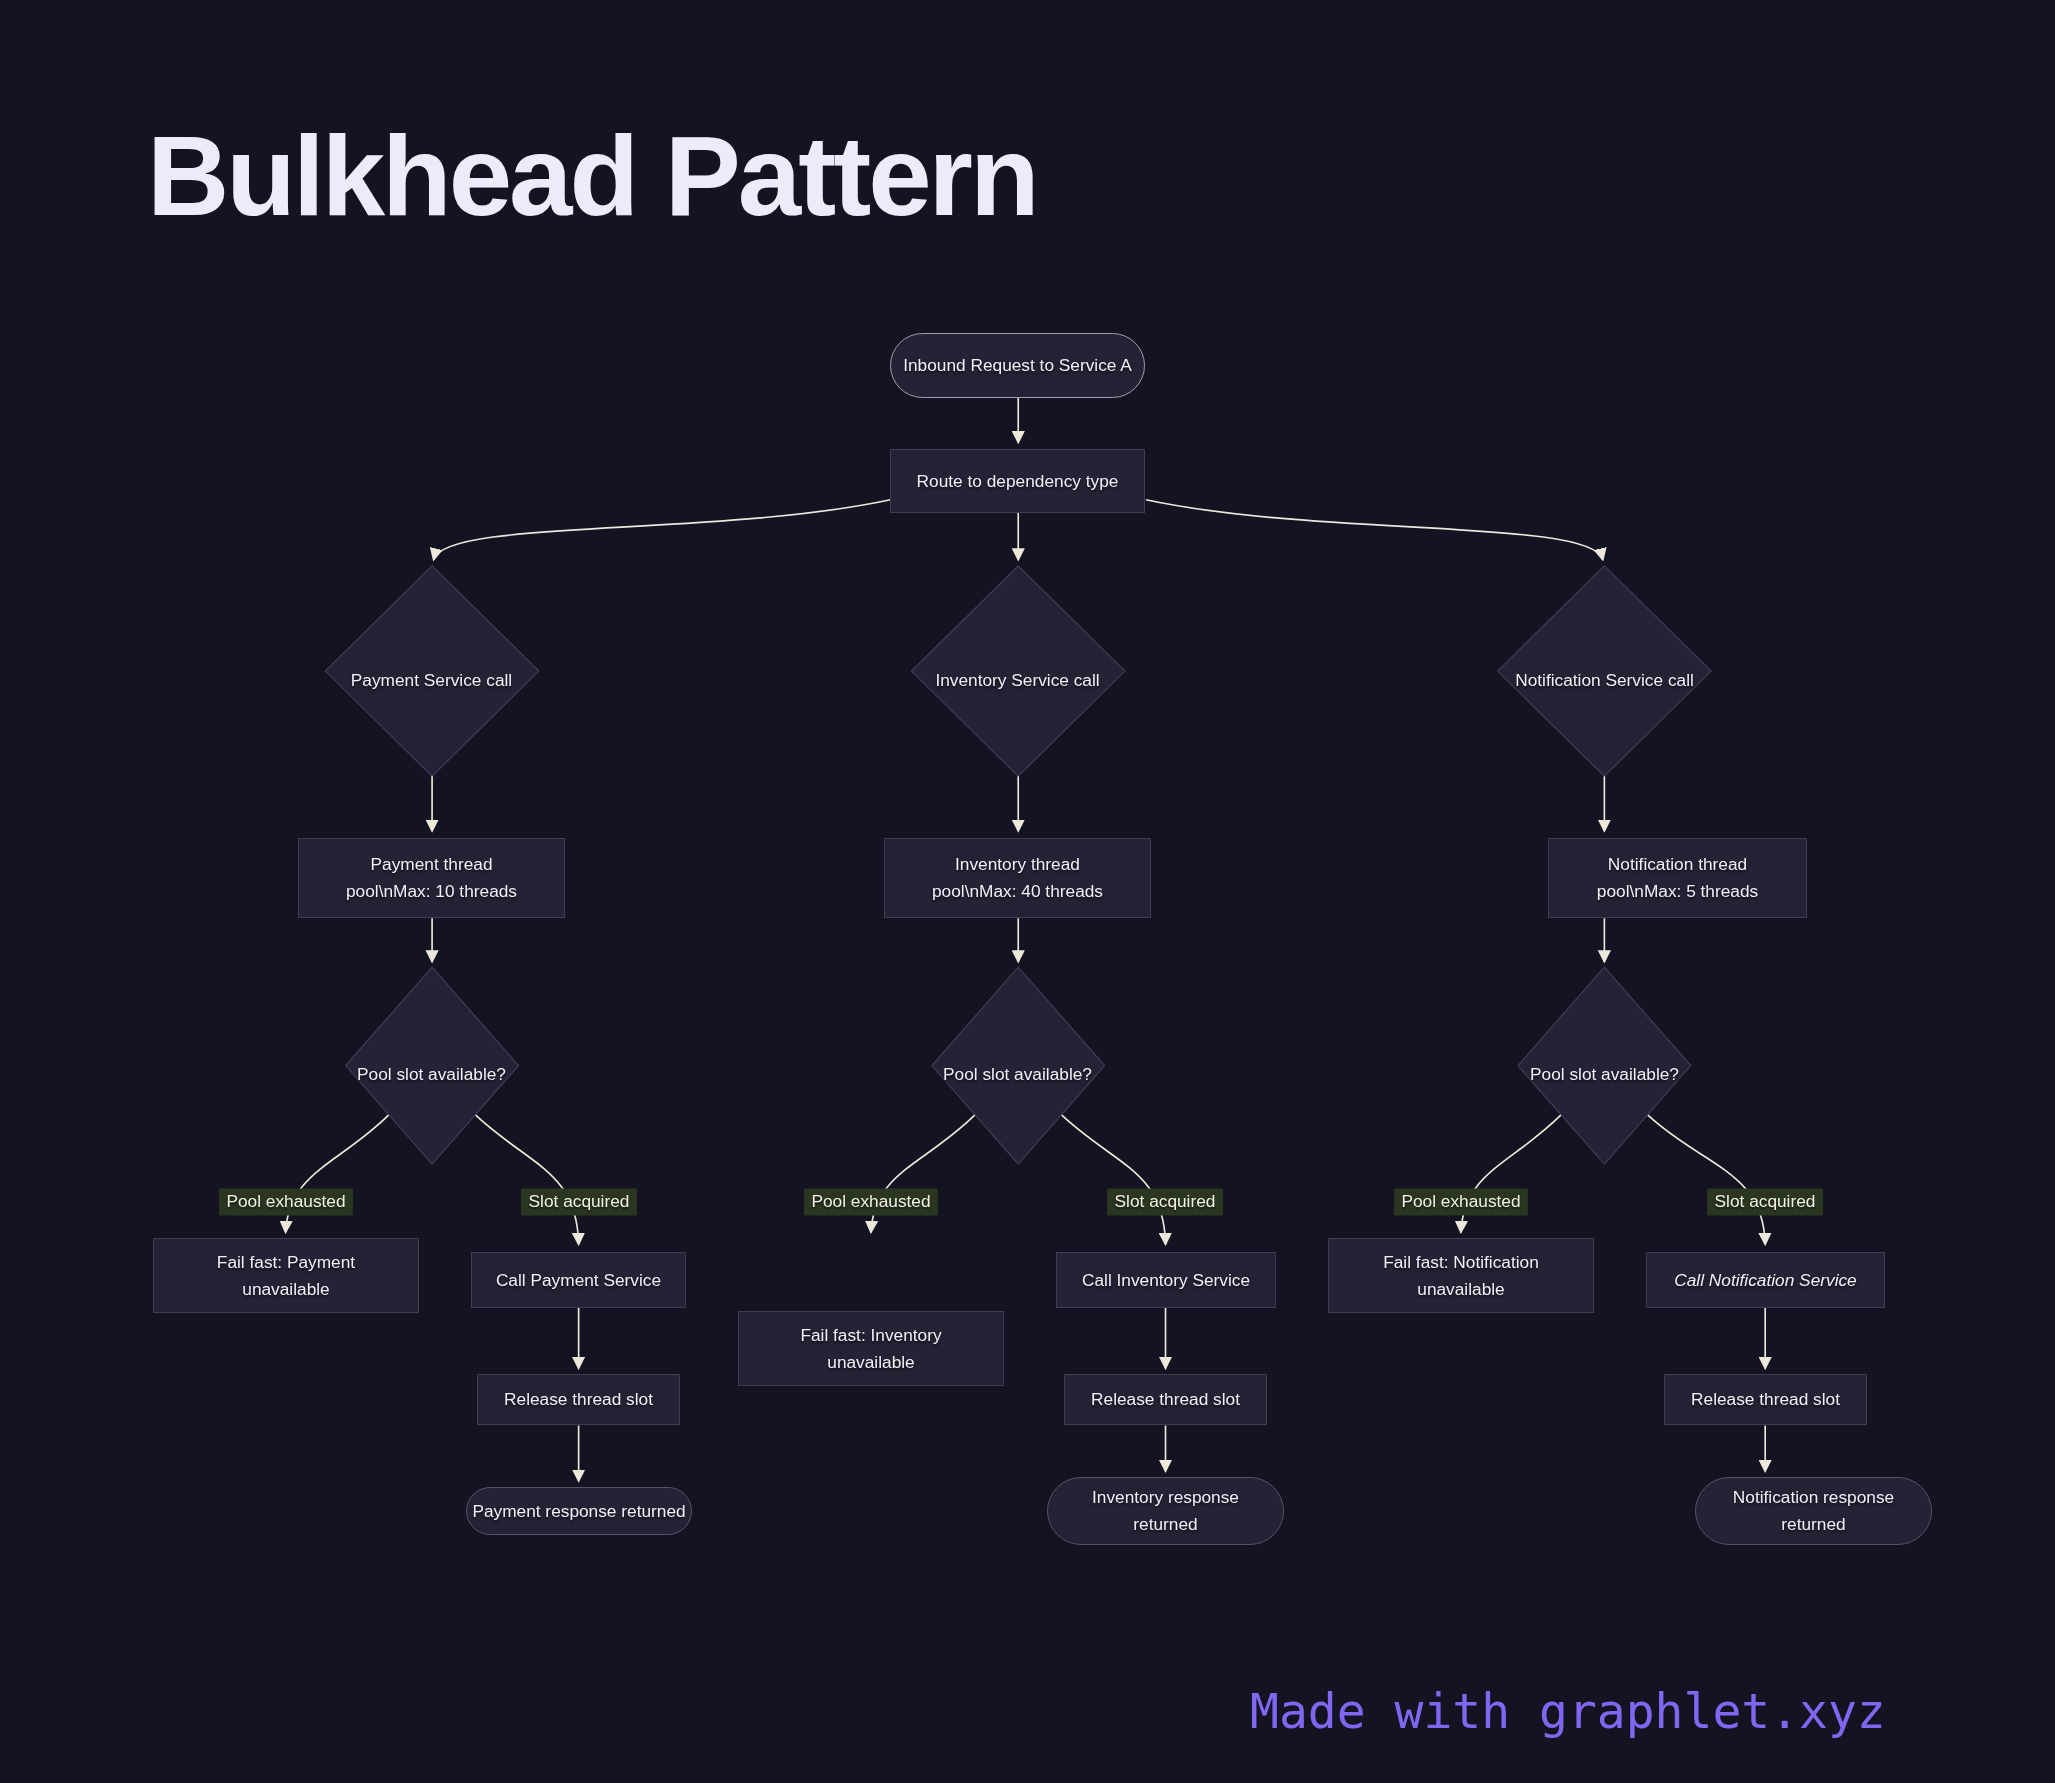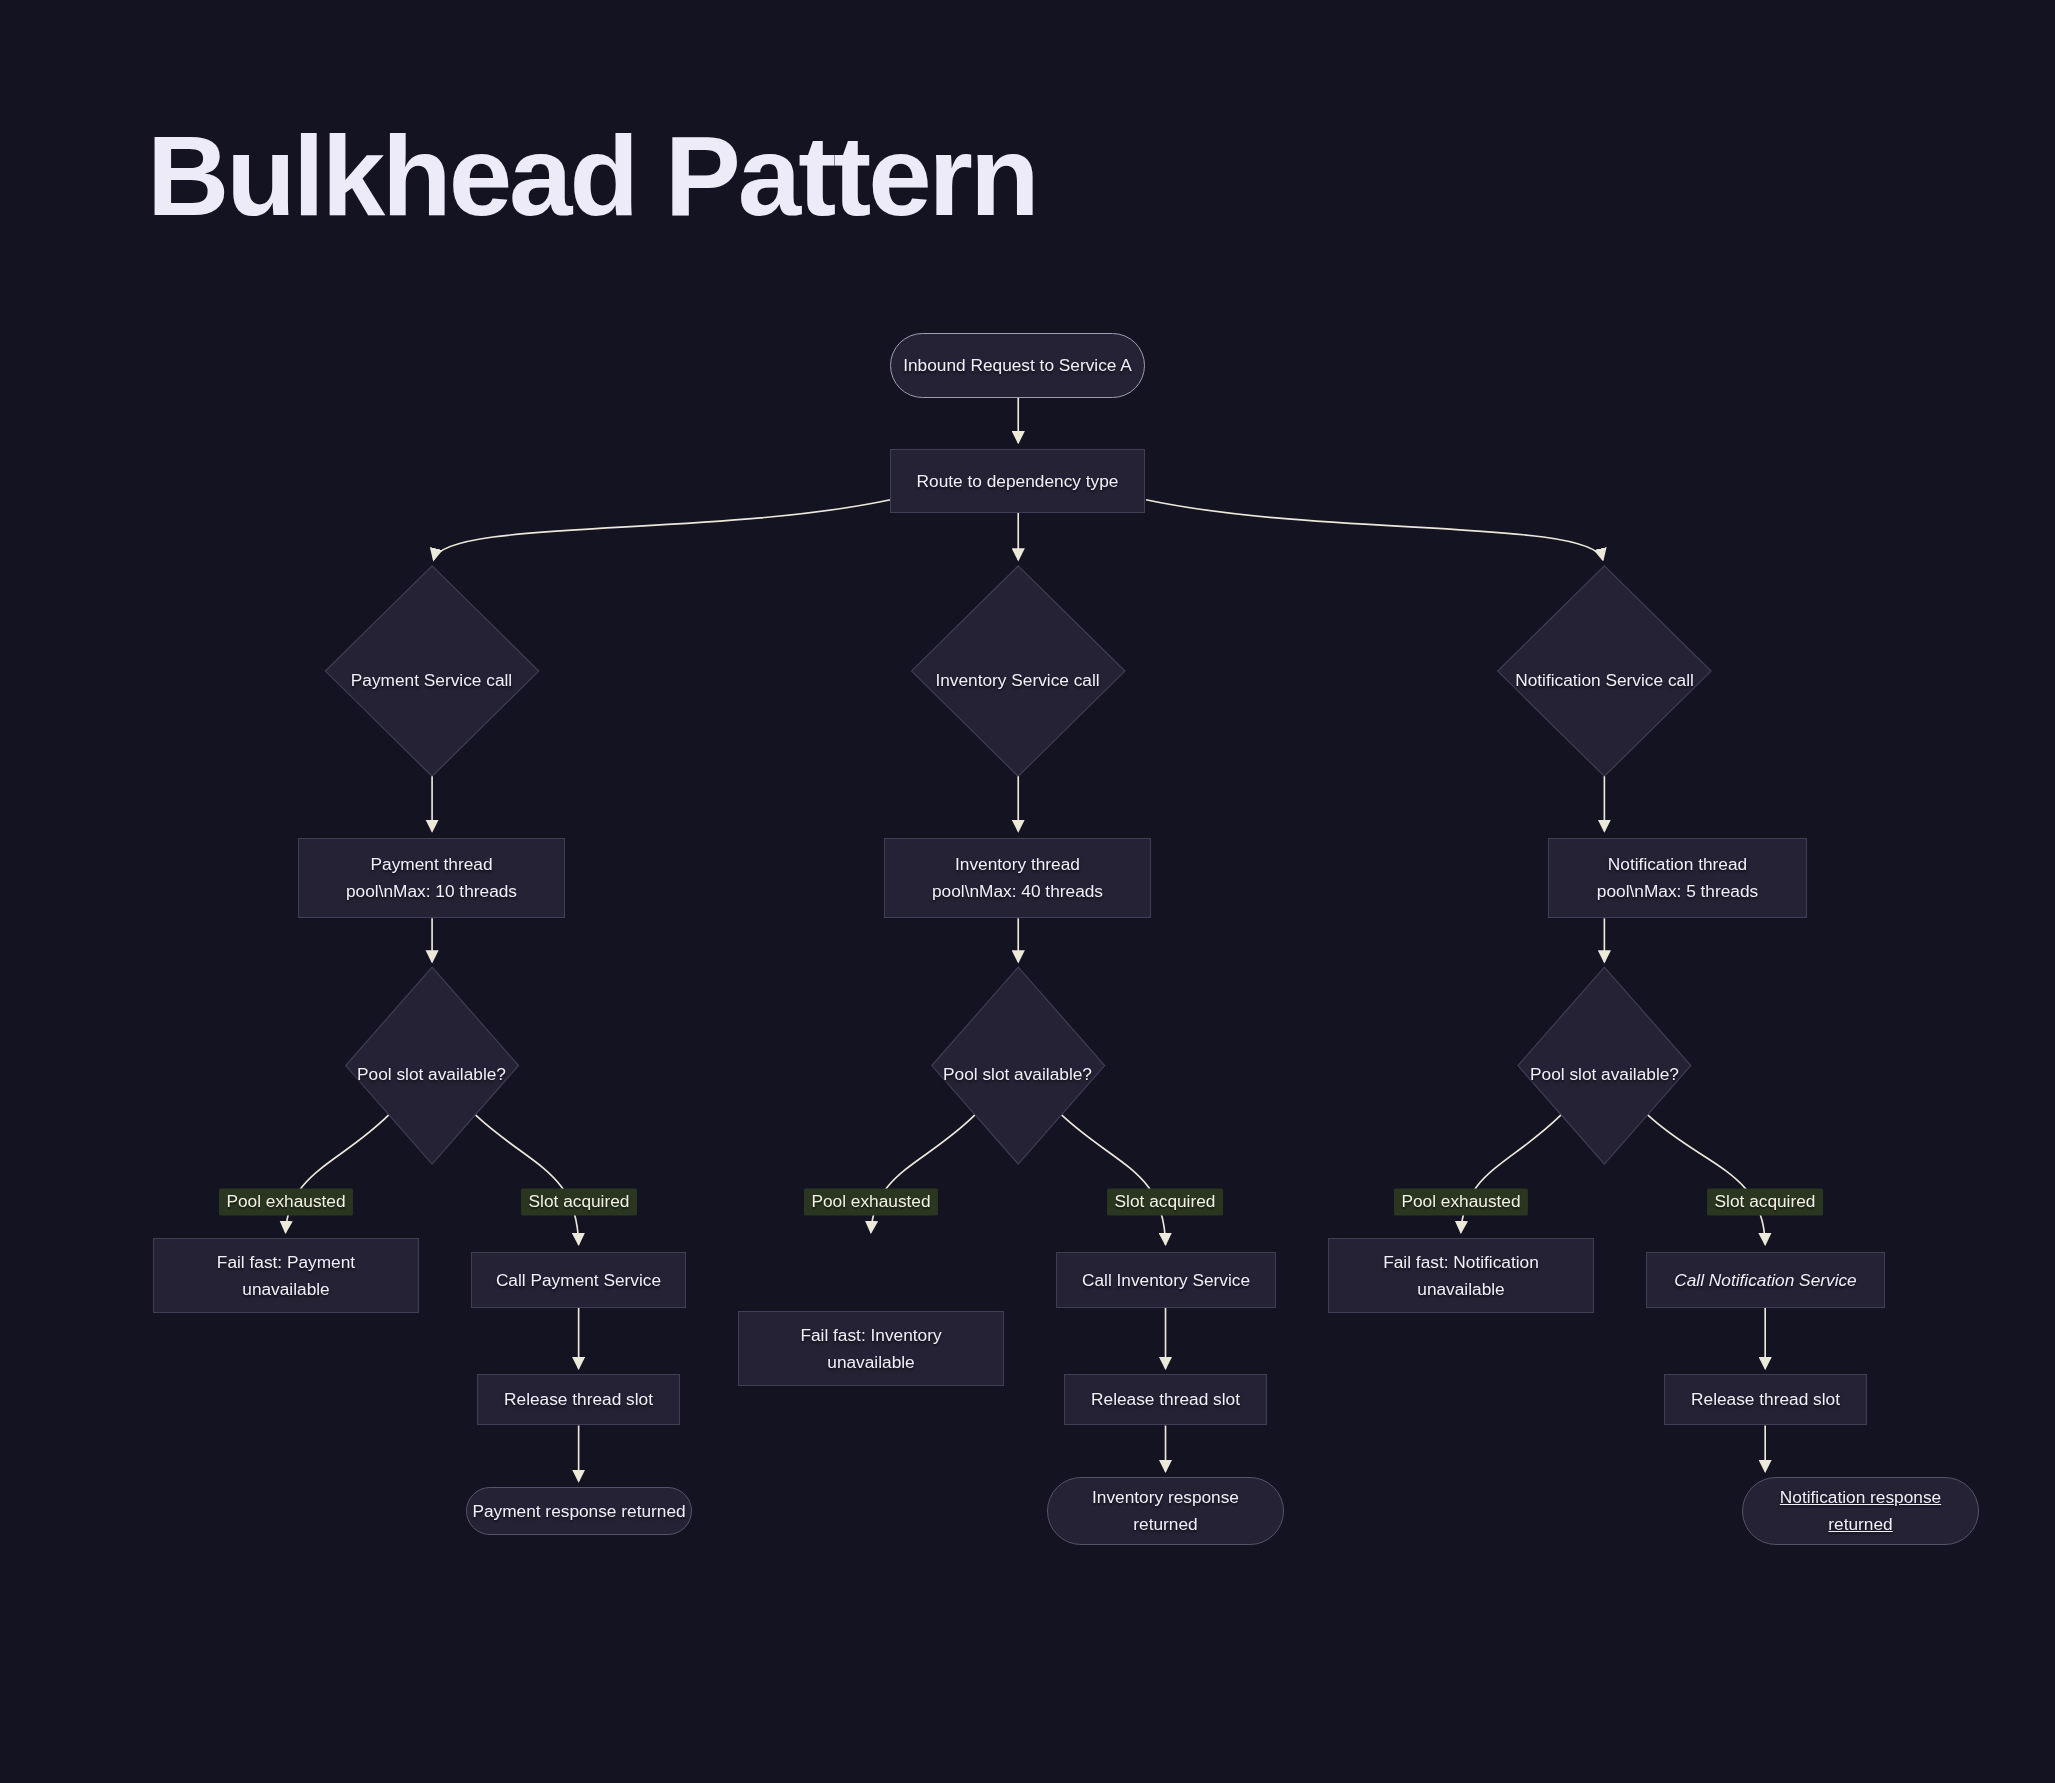--- a/index.html
+++ b/index.html
@@ -184,17 +184,18 @@
   <div class="node stadium resp-wrap" style="left:1047px; top:1477px; width:237px; height:68px;">Inventory response returned</div>
 
   <div class="node dlabel" style="left:1492px; top:653px; width:225px; height:36px;">Notification Service call</div>
   <div class="node rect pool-rect" style="left:1548px; top:838px; width:259px; height:80px;">Notification thread pool\nMax: 5 threads</div>
   <div class="node dlabel" style="left:1492px; top:1047px; width:225px; height:36px;">Pool slot available?</div>
   <div class="edge-label" style="left:1461px; top:1202px;">Pool exhausted</div>
   <div class="edge-label" style="left:1765px; top:1202px;">Slot acquired</div>
   <div class="node rect fail-rect" style="left:1328px; top:1238px; width:266px; height:75px;">Fail fast: Notification unavailable</div>
   <div class="node rect nowrap" style="left:1646px; top:1252px; width:239px; height:56px;font-style:italic;">Call Notification Service</div>
   <div class="node rect nowrap" style="left:1664px; top:1374px; width:203px; height:51px;">Release thread slot</div>
-  <div class="node stadium resp-wrap" style="left:1742px; top:1477px; width:237px; height:68px;text-decoration:underline;">Notification response returned</div>
-
+  <div class="node stadium resp-wrap" style="left:1695px; top:1477px; width:237px; height:68px;">Notification response returned</div>
+
+  <div class="footer-credit">Made with graphlet.xyz</div>
 
 </div>
 
 
 </body></html>

